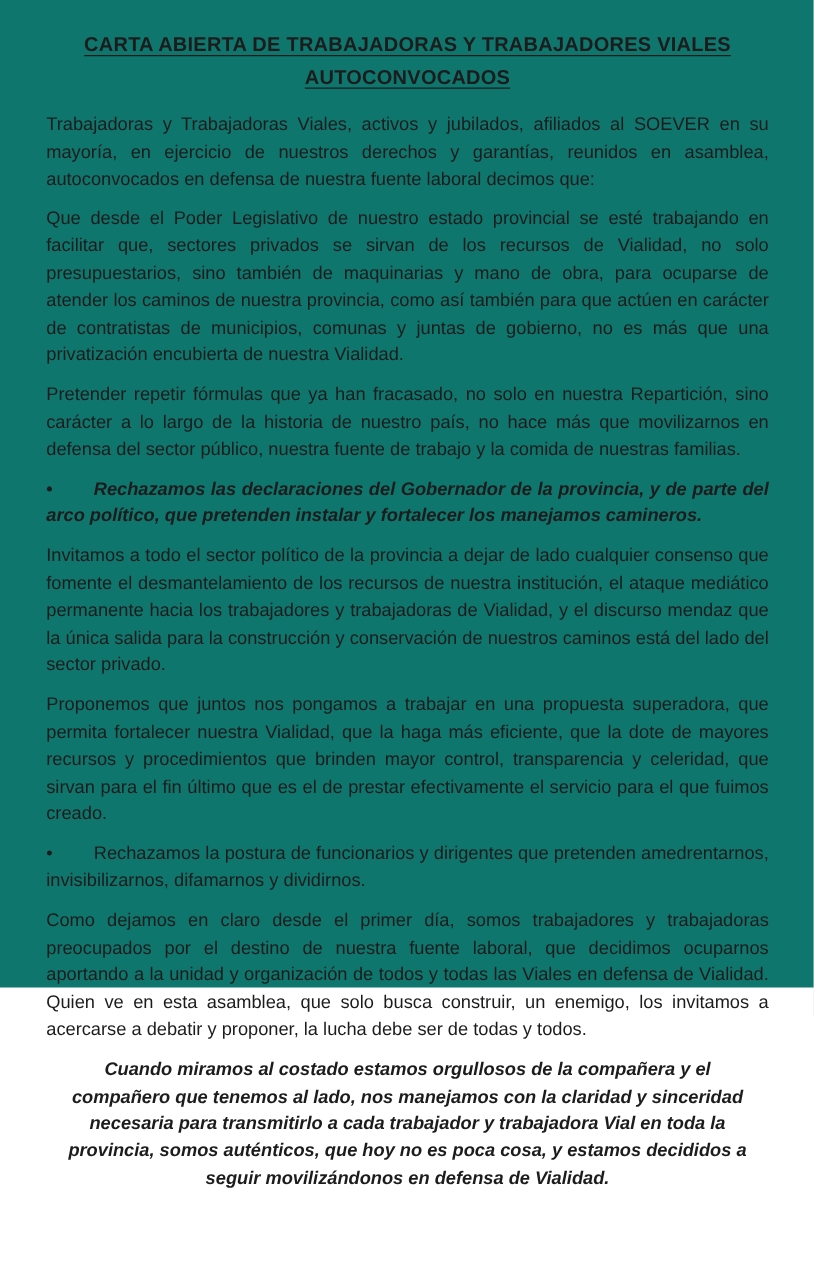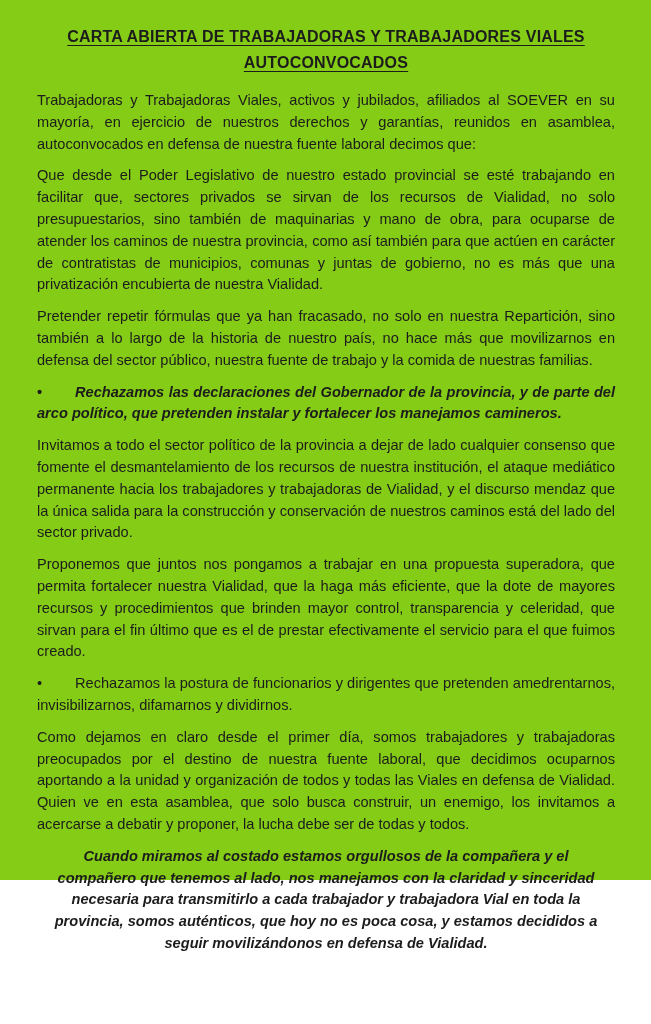--- a/index.html
+++ b/index.html
@@ -10,23 +10,23 @@
   body {
     width: 651px;
     height: 1024px;
     overflow: hidden;
     font-family: "Liberation Sans", "DejaVu Sans", sans-serif;
     color: #1c1c1c;
   }
   .page {
     box-sizing: border-box;
     width: 651px;
-    height: 880px;
+    height: 790px;
     padding: 24px 36px 18px 37px;
-    background: #84cc16;
+    background: #0f766e;
   }
   .title {
     margin: 0 0 14px 0;
     text-align: center;
     font-size: 16px;
     font-weight: bold;
     line-height: 26px;
     letter-spacing: 0.2px;
   }
   .title .title-line {
@@ -71,21 +71,21 @@
   <h1 class="title">
     <span class="title-line">CARTA ABIERTA DE TRABAJADORAS Y TRABAJADORES VIALES</span>
     <span class="title-line">AUTOCONVOCADOS</span>
   </h1>
 
   <p class="para">Trabajadoras y Trabajadoras Viales, activos y jubilados, afiliados al SOEVER en su mayoría, en ejercicio de nuestros derechos y garantías, reunidos en asamblea, autoconvocados en defensa de nuestra fuente laboral decimos que:</p>
 
 
   <p class="para">Que desde el Poder Legislativo de nuestro estado provincial se esté trabajando en facilitar que, sectores privados se sirvan de los recursos de Vialidad, no solo presupuestarios, sino también de maquinarias y mano de obra, para ocuparse de atender los caminos de nuestra provincia, como así también para que actúen en carácter de contratistas de municipios, comunas y juntas de gobierno, no es más que una privatización encubierta de nuestra Vialidad.</p>
 
-  <p class="para">Pretender repetir fórmulas que ya han fracasado, no solo en nuestra Repartición, sino también a lo largo de la historia de nuestro país, no hace más que movilizarnos en defensa del sector público, nuestra fuente de trabajo y la comida de nuestras familias.</p>
+  <p class="para">Pretender repetir fórmulas que ya han fracasado, no solo en nuestra Repartición, sino carácter a lo largo de la historia de nuestro país, no hace más que movilizarnos en defensa del sector público, nuestra fuente de trabajo y la comida de nuestras familias.</p>
 
   <p class="para bullet bold-italic"><span class="bullet-glyph">•</span><span>Rechazamos las declaraciones del Gobernador de la provincia, y de parte del arco político, que pretenden instalar y fortalecer los manejamos camineros.</span></p>
 
   <p class="para">Invitamos a todo el sector político de la provincia a dejar de lado cualquier consenso que fomente el desmantelamiento de los recursos de nuestra institución, el ataque mediático permanente hacia los trabajadores y trabajadoras de Vialidad, y el discurso mendaz que la única salida para la construcción y conservación de nuestros caminos está del lado del sector privado.</p>
 
   <p class="para">Proponemos que juntos nos pongamos a trabajar  en una propuesta superadora, que permita fortalecer nuestra Vialidad, que la haga más eficiente, que la dote de mayores recursos y procedimientos que brinden mayor control, transparencia y celeridad, que sirvan para el fin último que es el de prestar efectivamente el servicio para el que fuimos creado.</p>
 
   <p class="para bullet bold-upright"><span class="bullet-glyph">•</span><span>Rechazamos la postura de funcionarios y dirigentes que pretenden amedrentarnos, invisibilizarnos, difamarnos y dividirnos.</span></p>
 
   <p class="para">Como dejamos en claro desde el primer día, somos trabajadores y trabajadoras preocupados por el destino de nuestra fuente laboral, que decidimos ocuparnos aportando a la unidad y organización de todos y todas las Viales en defensa de Vialidad. Quien ve en esta asamblea, que solo busca construir, un enemigo, los invitamos a acercarse a debatir y proponer, la lucha debe ser de todas y todos.</p>

